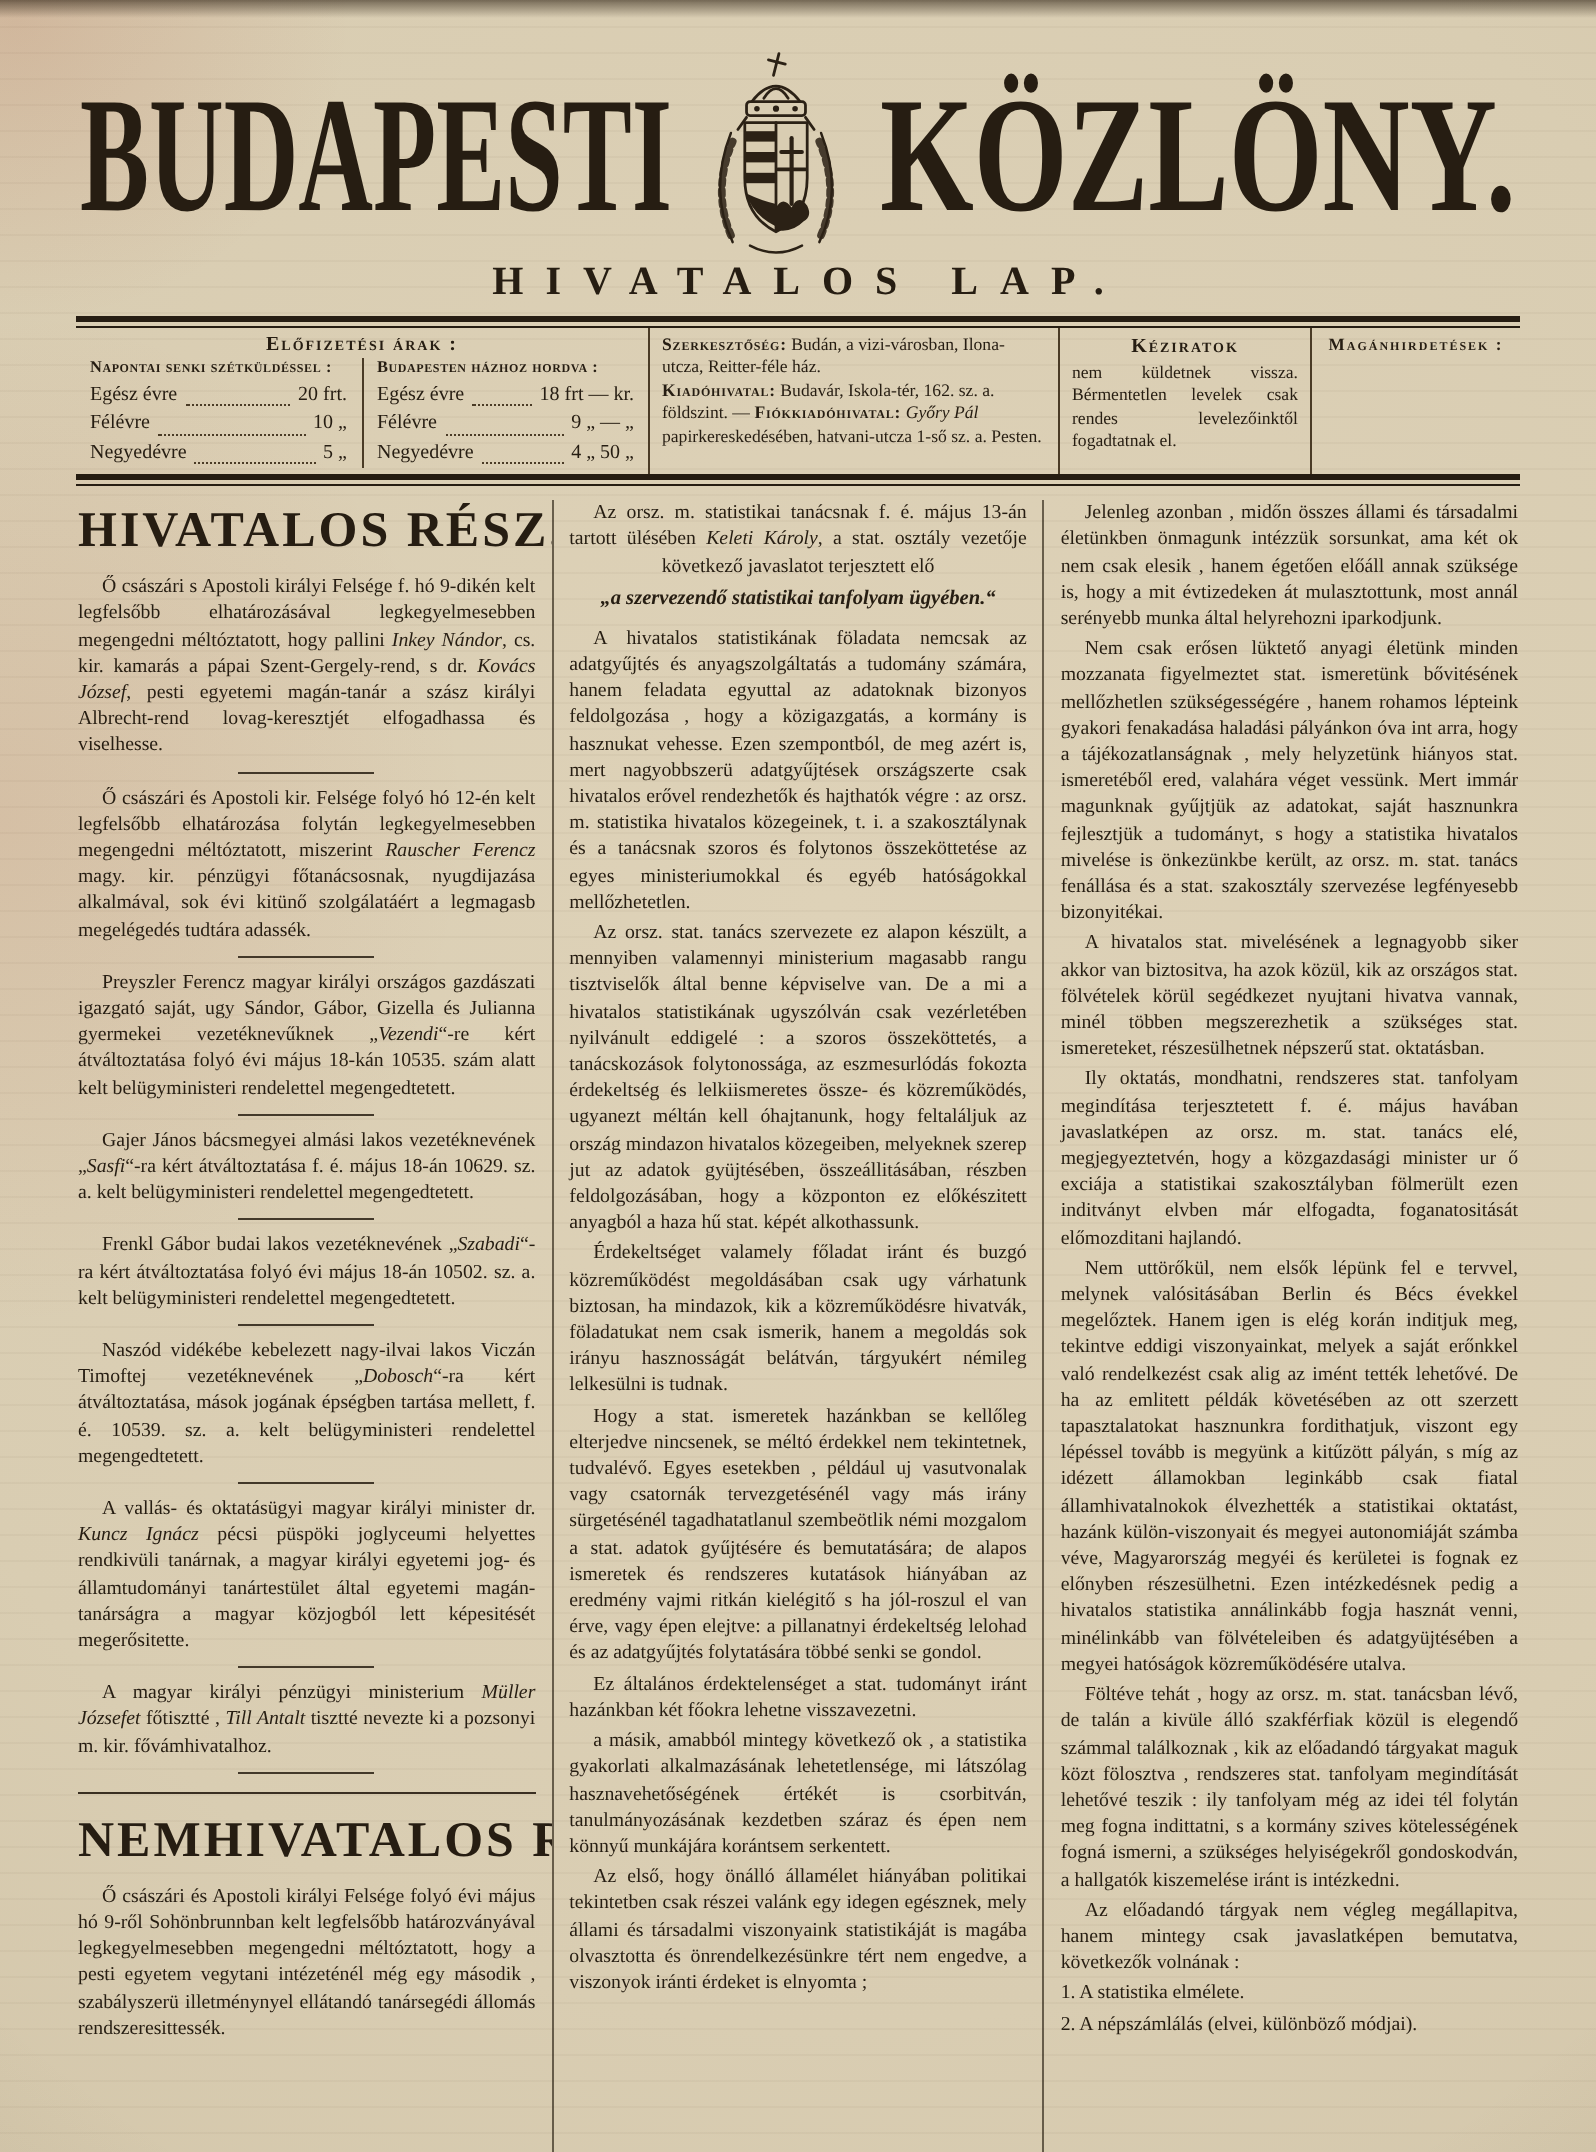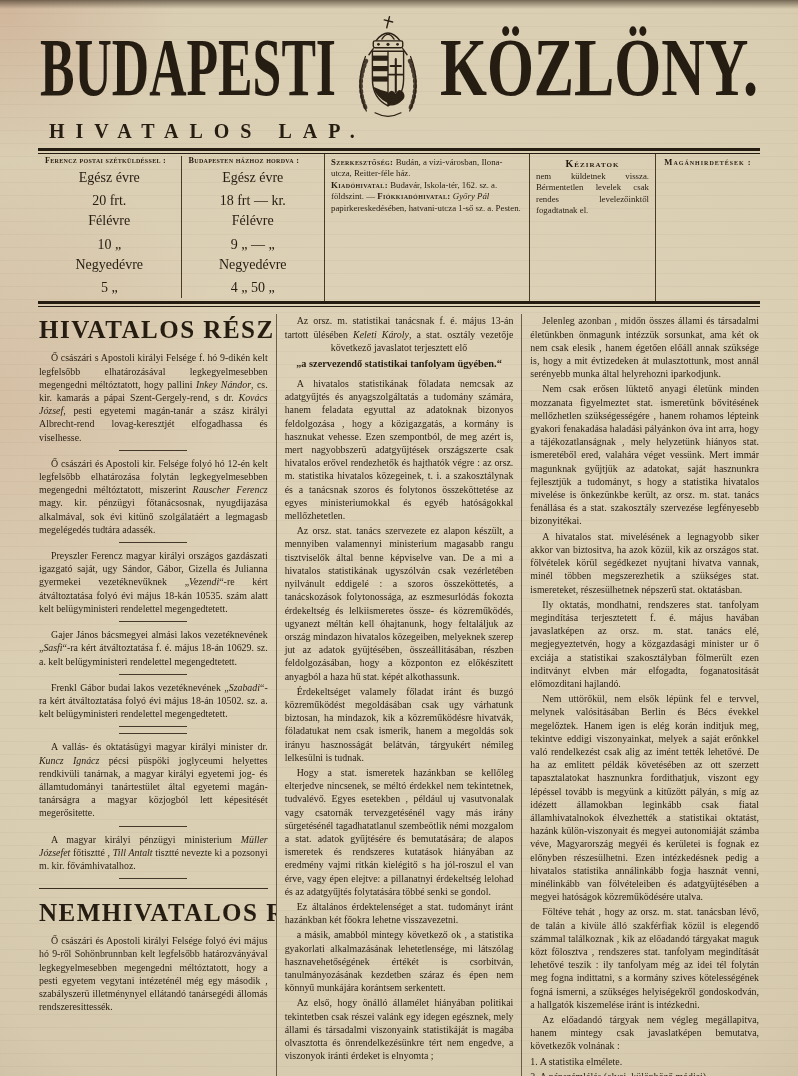--- a/index.html
+++ b/index.html
@@ -33,28 +33,29 @@
     background:
       linear-gradient(180deg, rgba(38,26,13,.55), transparent 9px),
       radial-gradient(42% 34% at 0% 38%, rgba(168,62,40,.10), transparent 70%),
       radial-gradient(30% 20% at 1% 1%, rgba(168,62,40,.14), transparent 70%),
       radial-gradient(125% 102% at 50% 45%, transparent 62%, rgba(72,54,31,.16) 90%, rgba(58,42,22,.30) 100%);
   }
   
   .masthead{
     position:relative;z-index:1;
     display:flex;align-items:center;justify-content:center;
-    gap:6px;margin-top:8px;height:104px;
+    gap:6px;margin-top:18px;height:104px;
   }
   .mast-svg text{
     font-family:"Liberation Serif","DejaVu Serif",serif;
     font-weight:bold;fill:var(--ink);
   }
   .subtitle{
     position:relative;z-index:1;
+    text-align:center;
     font-size:20px;font-weight:bold;
     letter-spacing:11px;text-indent:11px;
     margin:2px 0 5px 0;
   }
   .double-rule{
     position:relative;z-index:1;
     height:6px;
     border-top:3px solid var(--ink);
     border-bottom:1px solid var(--ink);
   }
@@ -76,21 +77,21 @@
     font-variant:small-caps;letter-spacing:1px;
   }
   .cell-sub{flex:0 0 287px;padding:2px 0 3px 0;}
   .sub-cols{display:flex;}
   .sub-col{flex:1;padding:0 7px;}
   .sub-col + .sub-col{border-left:1px solid var(--ink-soft);}
   .sub-heading{
     font-variant:small-caps;font-weight:bold;font-size:8.2px;
     letter-spacing:.3px;white-space:nowrap;margin-bottom:1px;
   }
-  .price-row{display:flex;align-items:center;font-size:14px;line-height:1.45;flex-direction:column;}
+  .price-row{display:flex;align-items:flex-end;font-size:10px;line-height:1.45;}
   .price-row .leader{flex:1;border-bottom:1.5px dotted var(--ink-soft);margin:0 4px 2px 4px;}
   .price-row .val{white-space:nowrap;}
   .cell-editorial{flex:0 0 205px;text-align:left;}
   .cell-ms{flex:0 0 126px;text-align:justify;}
   .cell-ms .cell-heading{margin-bottom:1px;}
   .cell-ads{flex:1;font-size:8.1px;text-align:justify;line-height:1.32;}
   .cell-ads .cell-heading{font-size:8.6px;font-family:Liberation Serif, serif;}
   
   .body-cols{
     position:relative;z-index:1;
@@ -108,21 +109,21 @@
   .para{
     font-size:9.9px;line-height:13.2px;
     text-align:justify;text-indent:12px;
     margin-bottom:2px;
     hyphens:auto;
   }
   .para.center-last{text-align-last:center;}
   .para.no-indent{text-indent:0;}
   .quote{
     font-size:10.3px;line-height:14px;
-    text-align:center;font-weight:bold;
+    text-align:center;font-style:italic;font-weight:bold;
     margin:3px 0 6px 0;
   }
   .para-divider{
     width:68px;margin:6px auto;
     border-top:1px solid rgba(40,30,18,.85);
   }
   .section-rule{
     border-top:1px solid rgba(40,30,18,.9);
     margin:9px 0 10px 0;
   }
@@ -181,23 +182,24 @@
     </svg>
   </header>
 
   <div class="subtitle">HIVATALOS LAP.</div>
 
   <div class="double-rule"></div>
 
   <div class="infobar">
 
     <div class="cell cell-sub">
+      <div class="cell-heading">Előfizetési árak :</div>
       <div class="sub-cols">
         <div class="sub-col">
-          <div class="sub-heading">Ferencz postai szétküldéssel :</div>
+          <div class="sub-heading">Napontai senki szétküldéssel :</div>
           <div class="price-row">
             <span>Egész évre</span>
               <span class="leader"></span>
               <span class="val">20 frt.</span>
           </div>
           <div class="price-row">
             <span>Félévre</span>
               <span class="leader"></span>
               <span class="val">10 „</span>
           </div>
@@ -249,20 +251,21 @@
         <p class="para">Ő császári s Apostoli királyi Felsége f. hó 9-dikén kelt legfelsőbb elhatározásával legkegyelmesebben megengedni méltóztatott, hogy pallini <i>Inkey Nándor</i>, cs. kir. kamarás a pápai Szent-Gergely-rend, s dr. <i>Kovács József</i>, pesti egyetemi magán-tanár a szász királyi Albrecht-rend lovag-keresztjét elfogadhassa és viselhesse.</p>
         <div class="para-divider"></div>
         <p class="para">Ő császári és Apostoli kir. Felsége folyó hó 12-én kelt legfelsőbb elhatározása folytán legkegyelmesebben megengedni méltóztatott, miszerint <i>Rauscher Ferencz</i> magy. kir. pénzügyi főtanácsosnak, nyugdijazása alkalmával, sok évi kitünő szolgálatáért a legmagasb megelégedés tudtára adassék.</p>
         <div class="para-divider"></div>
         <p class="para">Preyszler Ferencz magyar királyi országos gazdászati igazgató saját, ugy Sándor, Gábor, Gizella és Julianna gyermekei vezetéknevűknek „<i>Vezendi</i>“-re kért átváltoztatása folyó évi május 18-kán 10535. szám alatt kelt belügyministeri rendelettel megengedtetett.</p>
         <div class="para-divider"></div>
         <p class="para">Gajer János bácsmegyei almási lakos vezetéknevének „<i>Sasfi</i>“-ra kért átváltoztatása f. é. május 18-án 10629. sz. a. kelt belügyministeri rendelettel megengedtetett.</p>
         <div class="para-divider"></div>
         <p class="para">Frenkl Gábor budai lakos vezetéknevének „<i>Szabadi</i>“-ra kért átváltoztatása folyó évi május 18-án 10502. sz. a. kelt belügyministeri rendelettel megengedtetett.</p>
         <div class="para-divider"></div>
+        <p class="para">Naszód vidékébe kebelezett nagy-ilvai lakos Viczán Timoftej vezetéknevének „<i>Dobosch</i>“-ra kért átváltoztatása, mások jogának épségben tartása mellett, f. é. 10539. sz. a. kelt belügyministeri rendelettel megengedtetett.</p>
         <div class="para-divider"></div>
         <p class="para">A vallás- és oktatásügyi magyar királyi minister dr. <i>Kuncz Ignácz</i> pécsi püspöki joglyceumi helyettes rendkivüli tanárnak, a magyar királyi egyetemi jog- és államtudományi tanártestület által egyetemi magán-tanárságra a magyar közjogból lett képesitését megerősitette.</p>
         <div class="para-divider"></div>
         <p class="para">A magyar királyi pénzügyi ministerium <i>Müller Józsefet</i> főtisztté , <i>Till Antalt</i> tisztté nevezte ki a pozsonyi m. kir. fővámhivatalhoz.</p>
         <div class="para-divider"></div>
         <div class="section-rule"></div>
         <div class="col-headline">NEMHIVATALOS RÉSZ.</div>
         <p class="para">Ő császári és Apostoli királyi Felsége folyó évi május hó 9-ről Sohönbrunnban kelt legfelsőbb határozványával legkegyelmesebben megengedni méltóztatott, hogy a pesti egyetem vegytani intézeténél még egy második , szabályszerü illetménynyel ellátandó tanársegédi állomás rendszeresittessék.</p>
       </section>
     <section class="col col-2">

